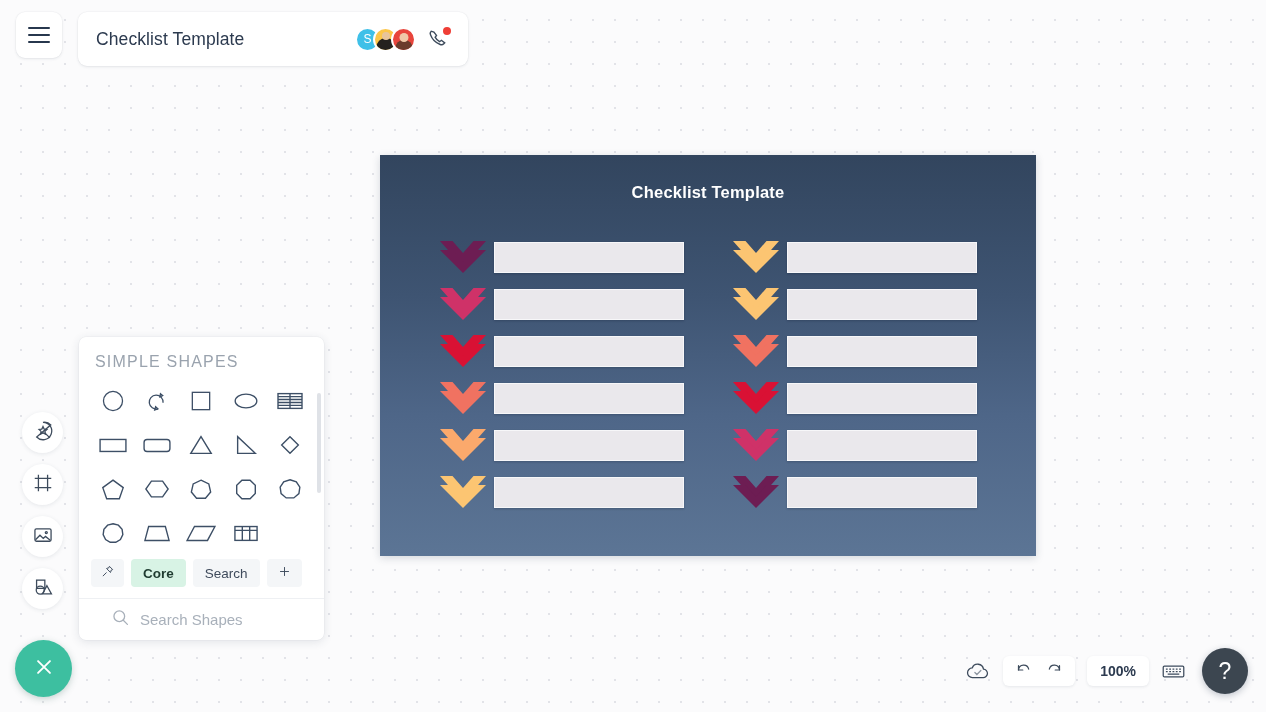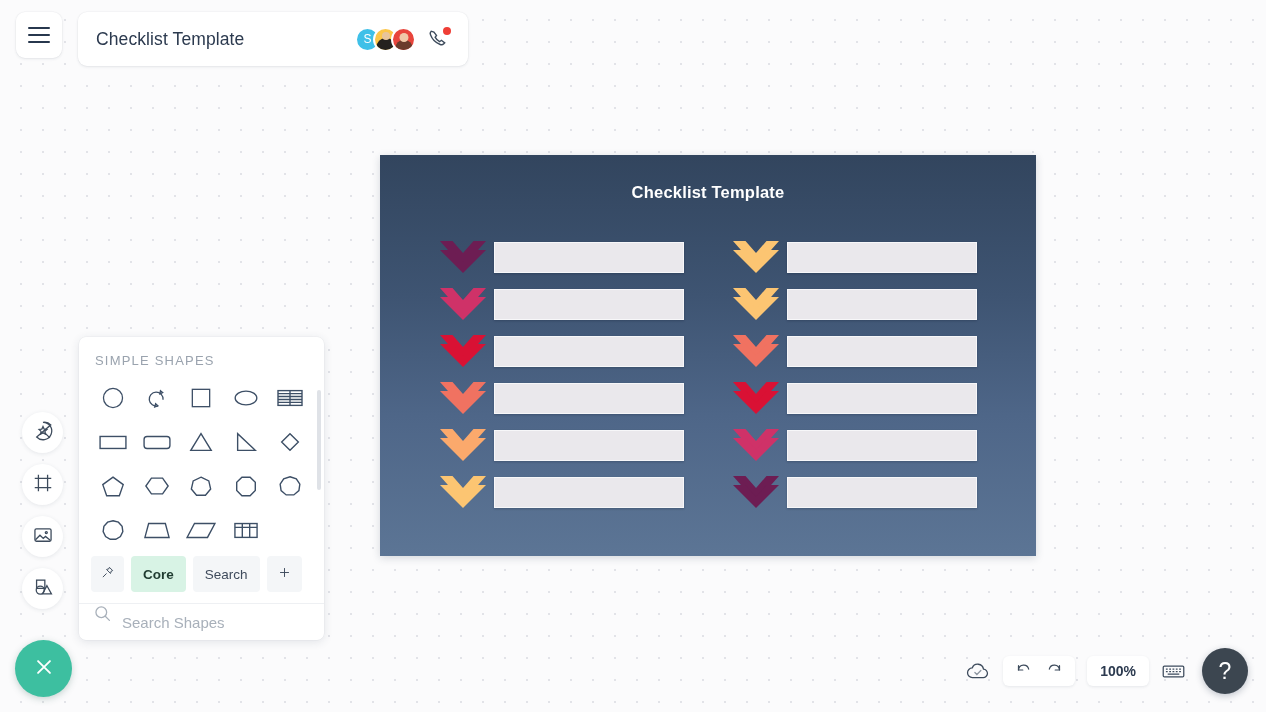--- a/index.html
+++ b/index.html
@@ -147,21 +147,21 @@
     position: absolute;
     left: 79px; top: 337px;
     width: 245px; height: 303px;
     background: #ffffff;
     border-radius: 7px;
     box-shadow: 0 2px 10px rgba(40,55,80,.12), 0 0 0 .5px rgba(40,55,80,.05);
     overflow: hidden;
     display: flex; flex-direction: column;
   }
   .panel-head {
-    font-size: 13px;
+    font-size: 16px;
     letter-spacing: 1.2px;
     color: #9aa3ae;
     padding: 16px 0 0 16px;
   }
   .shape-grid-wrap {
     position: relative;
     flex: 1;
     padding: 10px 12px 0 12px;
   }
   .shape-grid {
@@ -183,39 +183,39 @@
     background: #dfe2e7;
     cursor: pointer;
   }
 
   .tab-row {
     display: flex; align-items: center;
     gap: 7px;
     padding: 6px 12px 11px 12px;
   }
   .tab {
-    height: 36px;
+    height: 28px;
     padding: 0 12px;
     border-radius: 4px;
     background: #f4f6f8;
     display: flex; align-items: center; justify-content: center;
     font-size: 13.5px;
     color: #3f4b5c;
     cursor: pointer;
     white-space: nowrap;
   }
   .tab.pin { padding: 0 9px; }
   .tab.active { background: #d8f3e5; color: #1f3b30; font-weight: 700; }
   .tab.plus { padding: 0 10px; }
 
   .search-row {
     height: 54px;
     border-top: 1px solid #eef0f3;
-    display: flex; 
-    padding: 0 14px;
+    display: flex; align-items: center;
+    padding: 0 32px;
     gap: 10px;
   }
   .search-input {
     border: none; outline: none;
     font-size: 15px;
     color: #9aa3ae;
     font-family: "Liberation Sans", sans-serif;
     background: transparent;
     flex: 1;
   }

